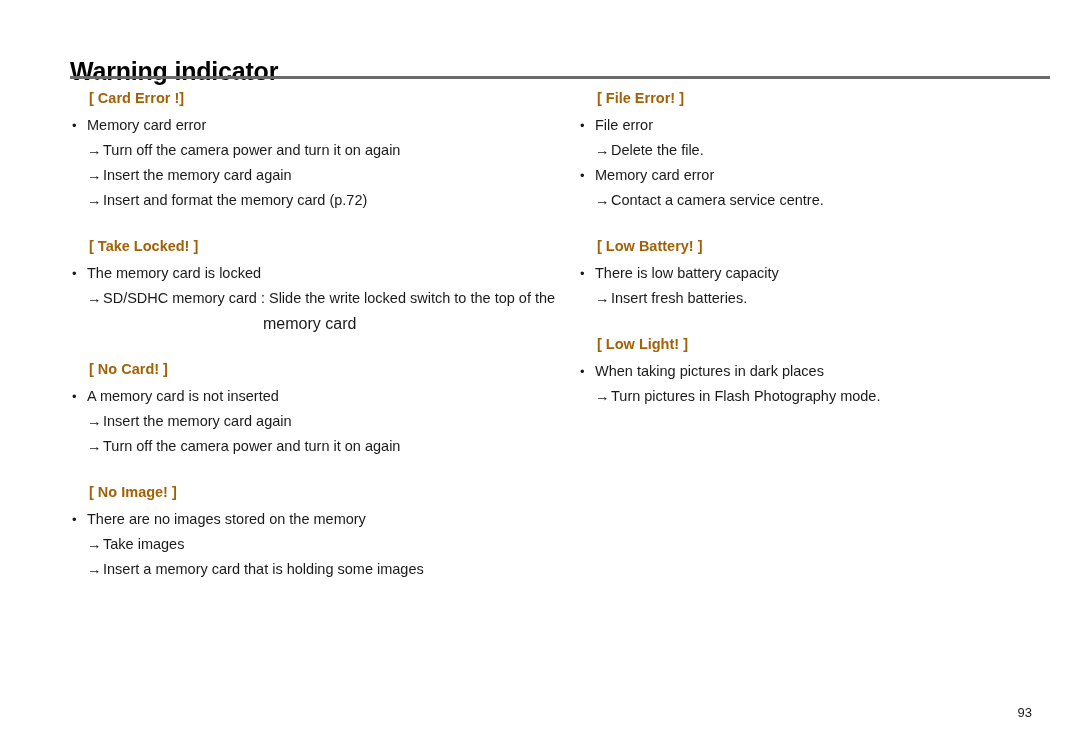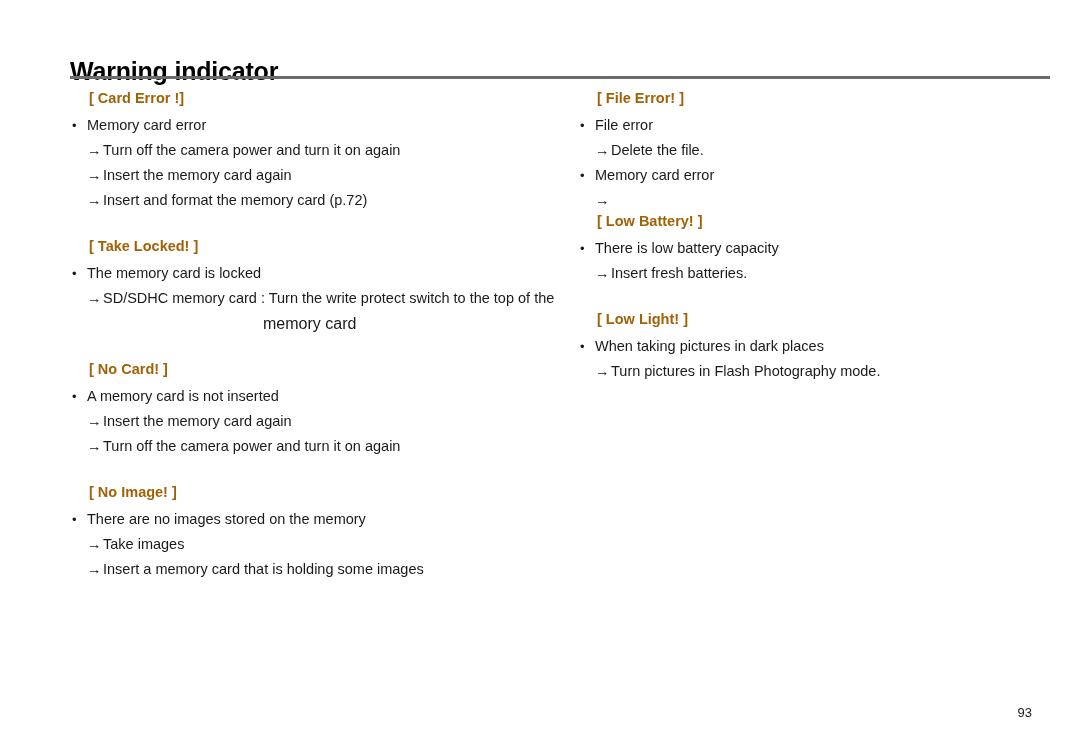--- a/index.html
+++ b/index.html
@@ -133,21 +133,21 @@
         <div class="section gap-lg">
           <div class="section-head">[ Card Error !]</div>
           <div class="bullet-row"><span class="marker">•</span><span>Memory card error</span></div>
           <div class="arrow-row"><span class="marker">→</span><span>Turn off the camera power and turn it on again</span></div>
           <div class="arrow-row"><span class="marker">→</span><span>Insert the memory card again</span></div>
           <div class="arrow-row"><span class="marker">→</span><span>Insert and format the memory card (p.72)</span></div>
         </div>
         <div class="section gap-lg">
           <div class="section-head">[ Take Locked! ]</div>
           <div class="bullet-row"><span class="marker">•</span><span>The memory card is locked</span></div>
-          <div class="arrow-row"><span class="marker">→</span><span>SD/SDHC memory card : Turn the write protect switch to the top of the</span></div>
+          <div class="arrow-row"><span class="marker">→</span><span>SD/SDHC memory card : Slide the write locked switch to the top of the</span></div>
           <div class="cont-line"><span>memory card</span></div>
         </div>
         <div class="section gap-lg">
           <div class="section-head">[ No Card! ]</div>
           <div class="bullet-row"><span class="marker">•</span><span>A memory card is not inserted</span></div>
           <div class="arrow-row"><span class="marker">→</span><span>Insert the memory card again</span></div>
           <div class="arrow-row"><span class="marker">→</span><span>Turn off the camera power and turn it on again</span></div>
         </div>
         <div class="section gap-lg">
           <div class="section-head">[ No Image! ]</div>
@@ -158,21 +158,21 @@
       </div>
   </div>
 
   <div class="col col-right">
     <div>
         <div class="section gap-lg">
           <div class="section-head">[ File Error! ]</div>
           <div class="bullet-row"><span class="marker">•</span><span>File error</span></div>
           <div class="arrow-row"><span class="marker">→</span><span>Delete the file.</span></div>
           <div class="bullet-row"><span class="marker">•</span><span>Memory card error</span></div>
-          <div class="arrow-row"><span class="marker">→</span></div>
+          <div class="arrow-row"><span class="marker">→</span><span>Contact a camera service centre.</span></div>
         </div>
         <div class="section gap-lg">
           <div class="section-head">[ Low Battery! ]</div>
           <div class="bullet-row"><span class="marker">•</span><span>There is low battery capacity</span></div>
           <div class="arrow-row"><span class="marker">→</span><span>Insert fresh batteries.</span></div>
         </div>
         <div class="section gap-lg">
           <div class="section-head">[ Low Light! ]</div>
           <div class="bullet-row"><span class="marker">•</span><span>When taking pictures in dark places</span></div>
           <div class="arrow-row"><span class="marker">→</span><span>Turn pictures in Flash Photography mode.</span></div>

